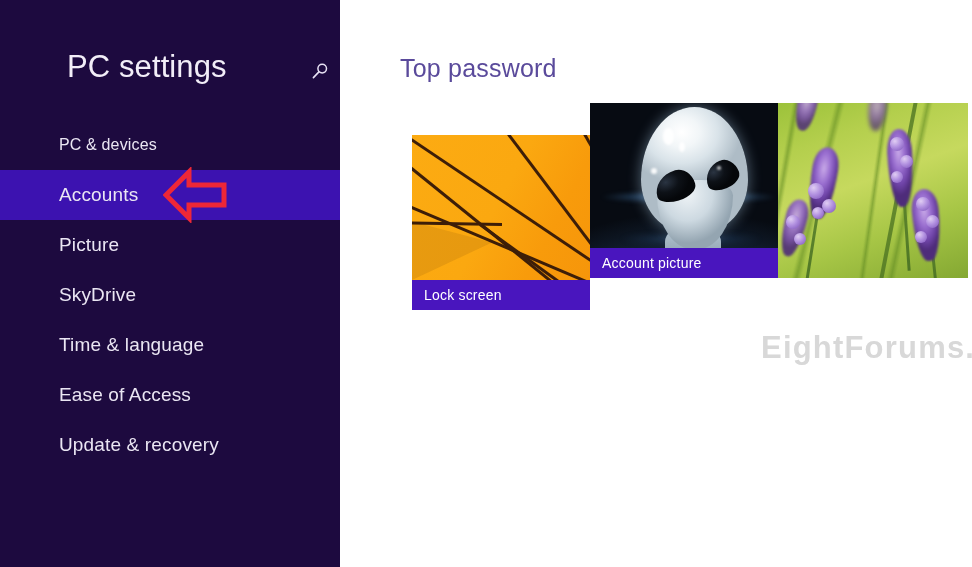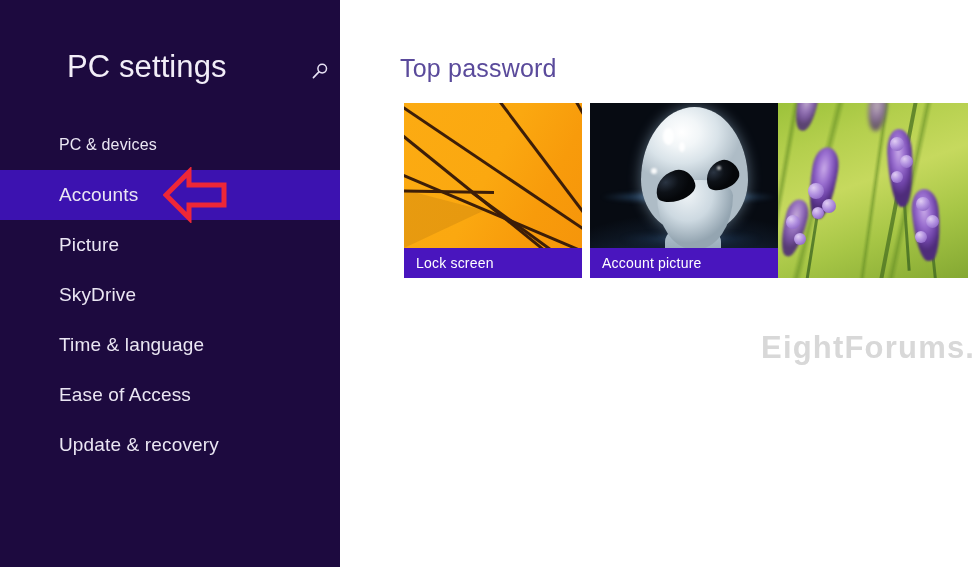--- a/index.html
+++ b/index.html
@@ -137,21 +137,21 @@
     width: 572px;
     height: 175px;
   }
   .tile {
     position: absolute;
     top: 0;
     width: 178px;
     height: 175px;
     overflow: hidden;
   }
-  .tile-1 { left: 4px; }
+  .tile-1 { left: 12px; margin-top: 32px; }
   .tile-2 { left: 190px; padding-left: 20px; }
   .tile-3 { left: 378px; width: 190px; }
 
   .tile-art {
     position: absolute;
     left: 0;
     top: 0;
     width: 100%;
     height: 175px;
   }

